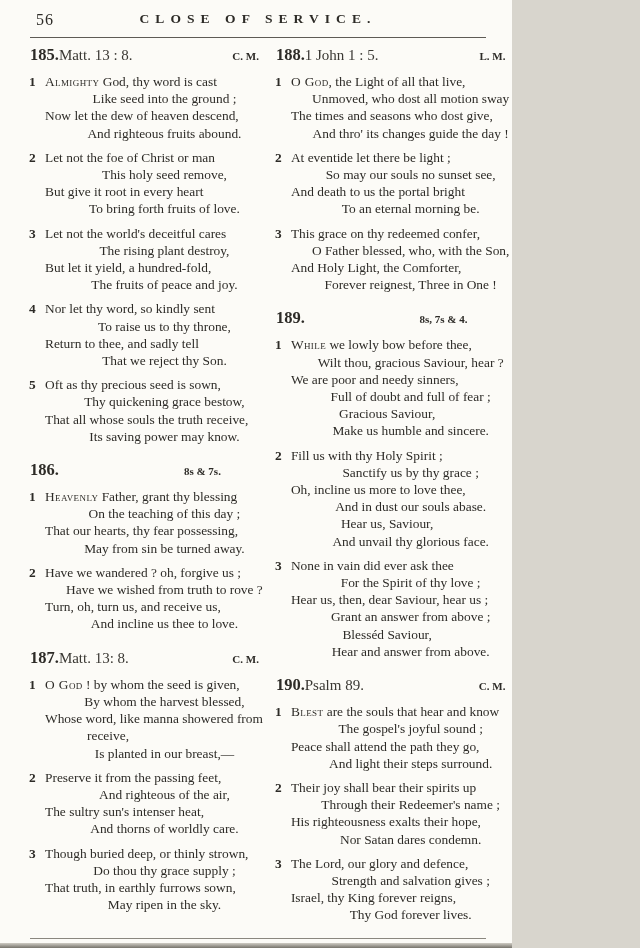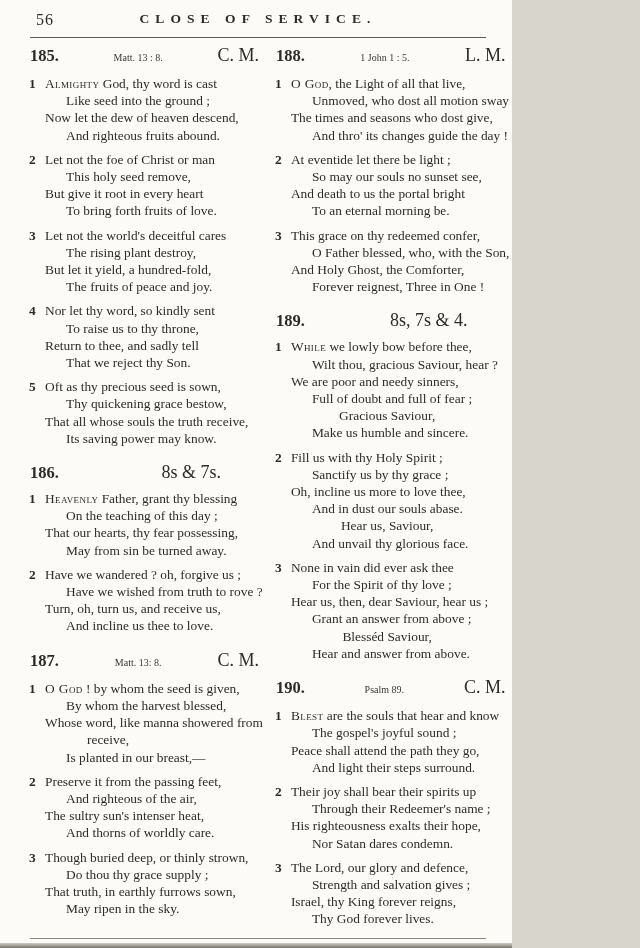--- a/index.html
+++ b/index.html
@@ -29,31 +29,31 @@
 
   .cols { display: flex; height: 896px; padding: 3px 22px 0 30px; }
   .col { width: 287px; }
   .col.right { width: 293px; padding-left: 13px; }
   .divider { width: 1px; background: #7a776f; margin-top: 3px; height: 886px; }
 
   .hymn { margin-top: 15px; }
   .col .hymn:first-child { margin-top: 4px; }
   .hymn-head { display: flex; align-items: baseline; line-height: 20px; }
   .hnum { font-weight: bold; font-size: 16.5px; }
-  .href { flex: 1; text-align: center; font-size: 10px; color: #3a3833; }
-  .hmet { font-weight: normal; font-size: 18px; margin-right: 4px; }
+  .href { flex: 1; font-size: 15px; color: #3a3833; }
+  .hmet { font-weight: bold; font-size: 11px; margin-right: 4px; }
   .hymn.no-ref .hmet { margin-right: 42px; }
 
   .verse {
     position: relative; padding-left: 15px; margin-top: 7px;
     font-size: 13.4px; line-height: 17.2px;
   }
   .vnum { position: absolute; left: -1px; top: 0; font-weight: bold; }
   .line { white-space: nowrap; }
-  .line.ind1 { padding-left: 21px; }
+  .line.ind1 { padding-left: 21px; text-align: center; }
   .line.ind2 { padding-left: 42px; }
   .line.indc { text-align: center; padding-right: 26px; white-space: normal; }
   .sc { font-variant: small-caps; letter-spacing: 0.4px; }
 
   .bottom-rule {
     position: absolute; left: 30px; right: 26px; bottom: 9px;
     height: 1px; background: #8a877f;
   }
 </style>
 </head>
@@ -180,21 +180,21 @@
             <span class="vnum">2</span>
             <div class="line ind0">At eventide let there be light ;</div>
             <div class="line ind1">So may our souls no sunset see,</div>
             <div class="line ind0">And death to us the portal bright</div>
             <div class="line ind1">To an eternal morning be.</div>
           </div>
           <div class="verse">
             <span class="vnum">3</span>
             <div class="line ind0">This grace on thy redeemed confer,</div>
             <div class="line ind1">O Father blessed, who, with the Son,</div>
-            <div class="line ind0">And Holy Ghost, the Comforter,</div>
+            <div class="line ind0">And Holy Light, the Comforter,</div>
             <div class="line ind1">Forever reignest, Three in One !</div>
           </div>
         </section>
         <section class="hymn no-ref">
           <div class="hymn-head">
             <span class="hnum">189.</span>
             <span class="href"></span>
             <span class="hmet">8s, 7s &amp; 4.</span>
           </div>
           <div class="verse">

